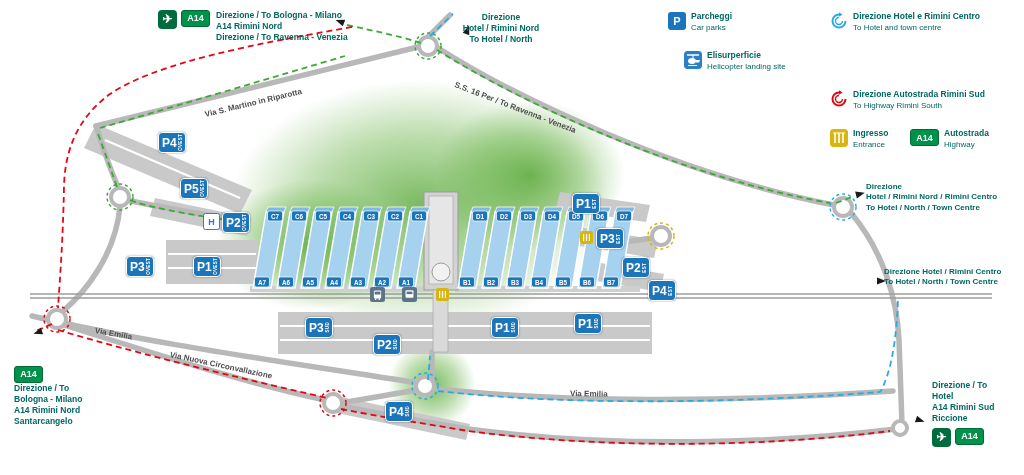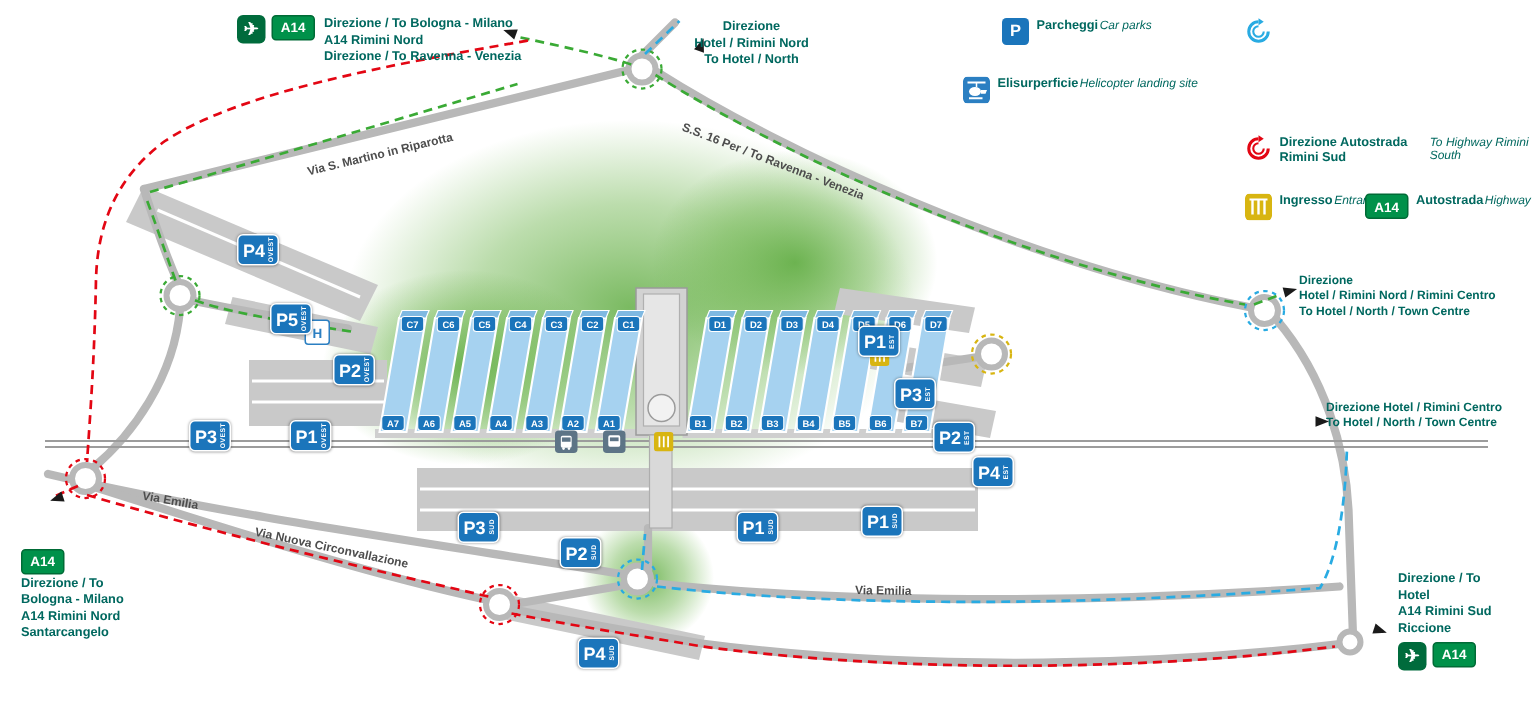--- a/index.html
+++ b/index.html
@@ -9,26 +9,26 @@
   svg text{font-family:"Liberation Sans",sans-serif;}
   .dir-block{color:#00685f;font-weight:bold;font-size:8.5px;line-height:1.3;white-space:nowrap;}
   .dir-row{display:flex;gap:4px;align-items:flex-start;}
   .badge-a14{display:inline-flex;align-items:center;justify-content:center;background:#00914a;color:#fff;
              border:1px solid #006b36;border-radius:3px;font-weight:bold;font-size:9px;width:27px;height:15px;flex:0 0 auto;}
   .badge-plane{display:inline-flex;align-items:center;justify-content:center;background:#006b3c;color:#fff;
                border-radius:4px;width:19px;height:19px;font-size:12px;flex:0 0 auto;}
   .legend-item{display:flex;gap:5px;align-items:flex-start;}
   .licon{width:18px;height:18px;border-radius:3px;display:flex;align-items:center;justify-content:center;
          flex:0 0 auto;font-weight:bold;overflow:hidden;}
-  .ltext{display:flex;gap:1px;}
+  .ltext{display:flex;flex-direction:column;gap:1px;}
   .legend-title{font-weight:bold;font-size:8.5px;color:#00685f;line-height:1.15;}
-  .legend-sub{font-size:8px;color:#00685f;line-height:1.15;font-style:italic;}
+  .legend-sub{font-size:8px;color:#00685f;line-height:1.15;}
   .road-label{position:absolute;font-size:8px;font-weight:bold;color:#4d4d4d;white-space:nowrap;transform-origin:left center;}
   .psign{position:absolute;display:flex;align-items:center;background:#1b75bb;border:1.5px solid #fff;
-         border-radius:4px;color:#fff;height:19px;padding:0 2px;box-shadow:0 0 2px rgba(0,0,0,.45);z-index:5;margin-top:24px;}
+         border-radius:4px;color:#fff;height:19px;padding:0 2px;box-shadow:0 0 2px rgba(0,0,0,.45);z-index:5;}
   .pnum{font-weight:bold;font-size:12px;line-height:1;padding:0 1px;}
   .pzone{writing-mode:vertical-rl;transform:rotate(180deg);font-size:4.5px;font-weight:bold;
          letter-spacing:.3px;line-height:1;margin-left:1px;}
   .mapicon{position:absolute;border-radius:2.5px;display:flex;align-items:center;justify-content:center;z-index:4;}
 </style>
 </head>
 <body>
 
 <div class="stage" id="stage">
 
@@ -300,21 +300,21 @@
     </div>
   </div>
 
   <div class="abs legend-item" style="left:668px;top:12px;width:158px">
     <span class="licon" style="background:#1b75bb;color:#fff;font-size:11px">P</span>
     <span class="ltext">
       <span class="legend-title">Parcheggi</span>
       <span class="legend-sub">Car parks</span>
     </span>
   </div>
-  <div class="abs legend-item" style="left:642px;top:51px;width:158px">
+  <div class="abs legend-item" style="left:684px;top:51px;width:158px">
     <span class="licon">
       <svg viewBox="0 0 18 18" width="18" height="18">
           <rect width="18" height="18" rx="3" fill="#2b7fc2"></rect>
           <path d="M3,4 H15" stroke="#fff" stroke-width="1.4"></path>
           <line x1="9" y1="4" x2="9" y2="7" stroke="#fff"></line>
           <ellipse cx="8" cy="10" rx="4" ry="3" fill="#fff"></ellipse>
           <path d="M12,9 h4 l-1,2.5 h-3 z" fill="#fff"></path>
           <path d="M4,14.5 h9" stroke="#fff" stroke-width="1.2"></path>
         </svg>
     </span>
@@ -325,20 +325,24 @@
   </div>
 
   <div class="abs legend-item" style="left:830px;top:12px;width:190px">
     <span class="licon">
       <svg viewBox="0 0 18 18" width="18" height="18">
           <path d="M9,2.5 A6.5,6.5 0 1 0 15.5,9" fill="none" stroke="#29abe2" stroke-width="2"></path>
           <path d="M9,5.5 A3.5,3.5 0 1 0 12.5,9" fill="none" stroke="#29abe2" stroke-width="1.4"></path>
           <polygon points="9,0.2 12.5,2.5 9,4.8" fill="#29abe2"></polygon>
         </svg>
     </span>
+    <span class="ltext">
+      <span class="legend-title">Direzione Hotel e Rimini Centro</span>
+      <span class="legend-sub">To Hotel and town centre</span>
+    </span>
   </div>
   <div class="abs legend-item" style="left:830px;top:90px;width:190px">
     <span class="licon">
       <svg viewBox="0 0 18 18" width="18" height="18">
           <path d="M9,2.5 A6.5,6.5 0 1 0 15.5,9" fill="none" stroke="#e30613" stroke-width="2"></path>
           <path d="M9,5.5 A3.5,3.5 0 1 0 12.5,9" fill="none" stroke="#e30613" stroke-width="1.4"></path>
           <polygon points="9,0.2 12.5,2.5 9,4.8" fill="#e30613"></polygon>
         </svg>
     </span>
     <span class="ltext">

